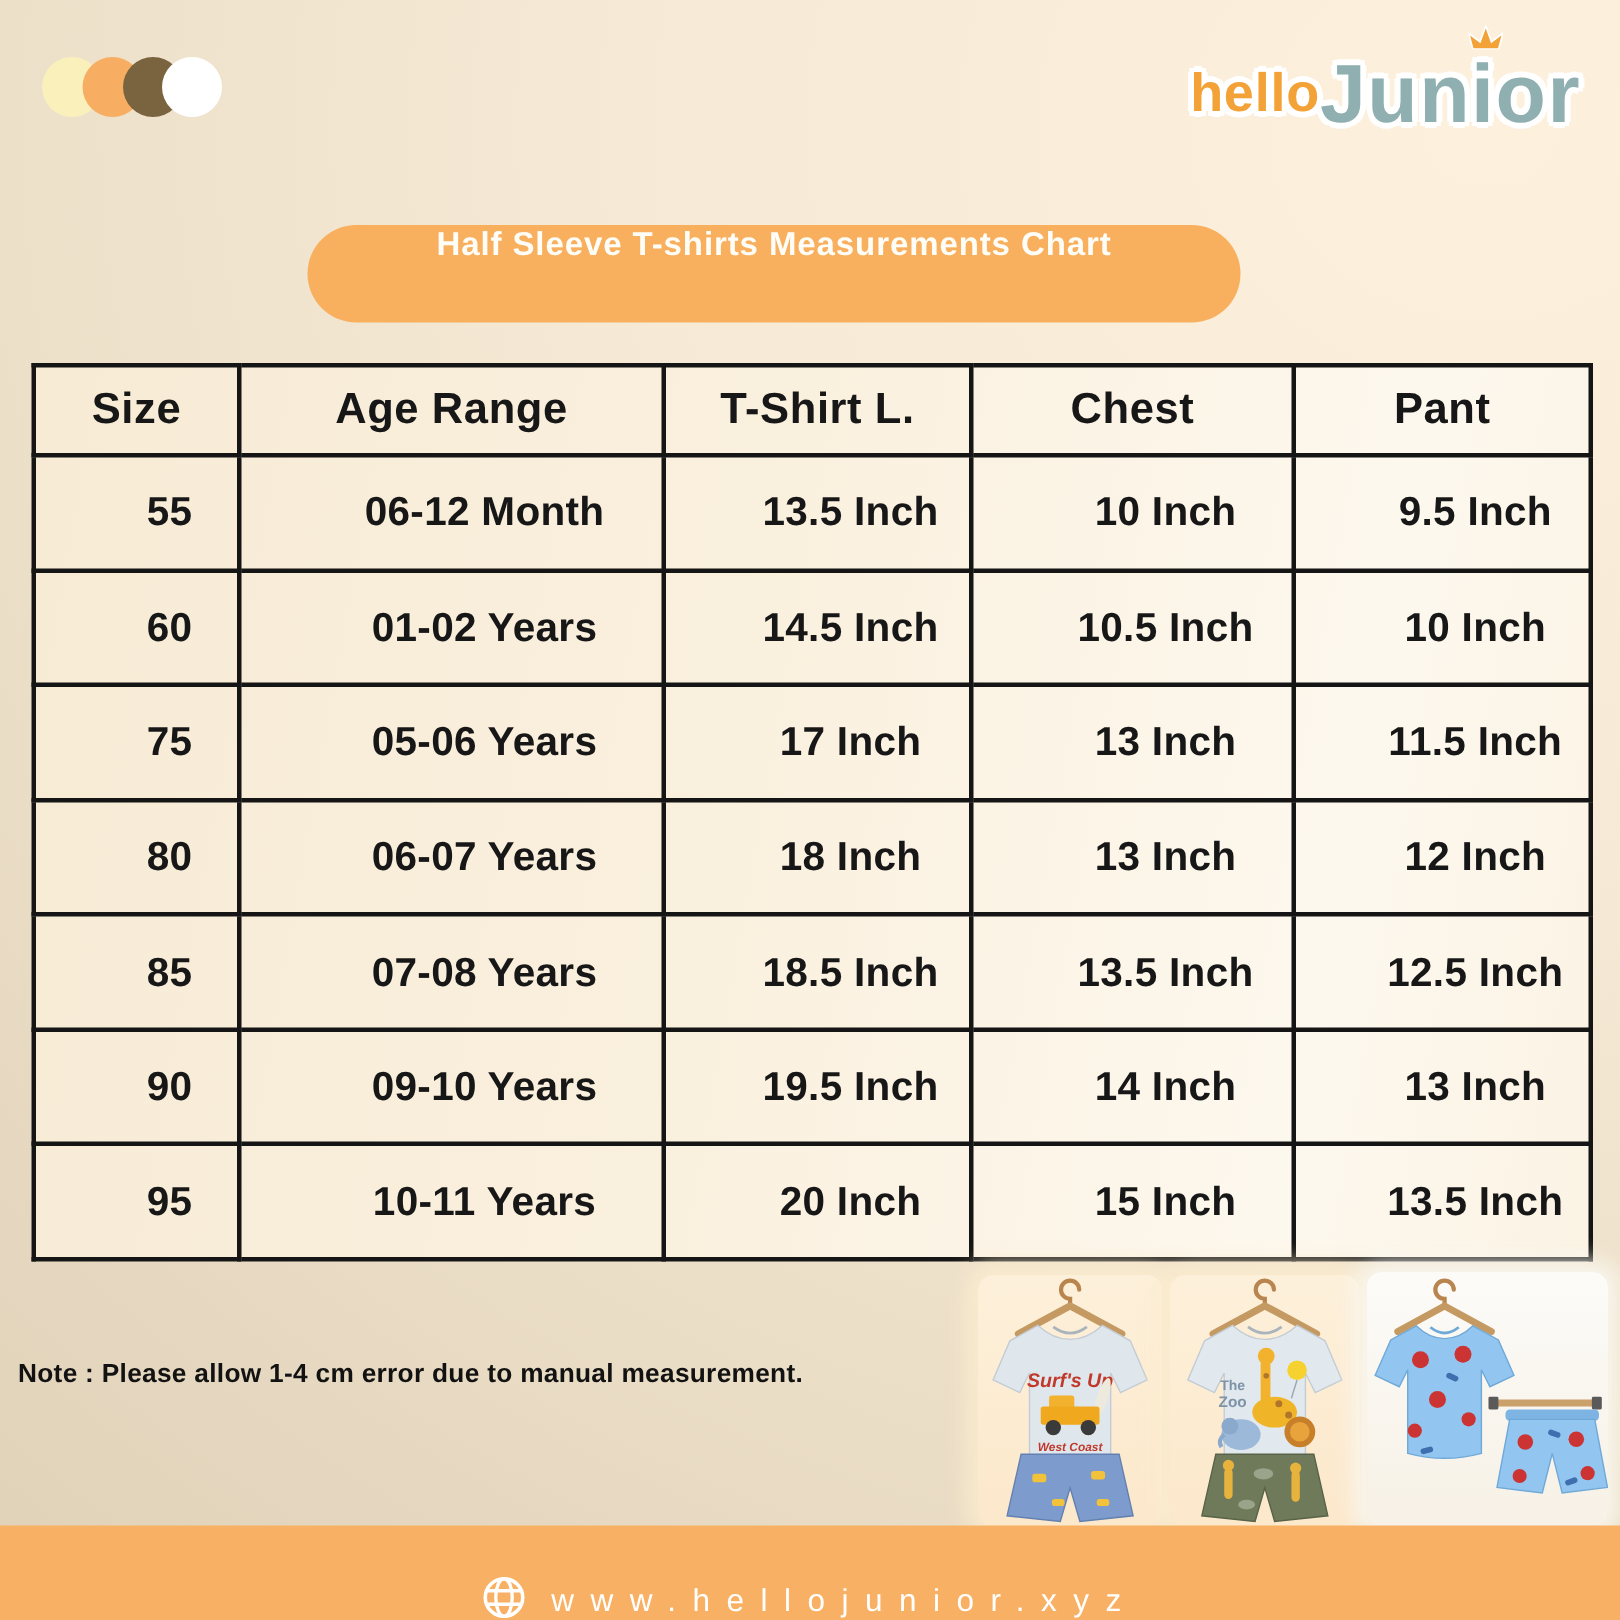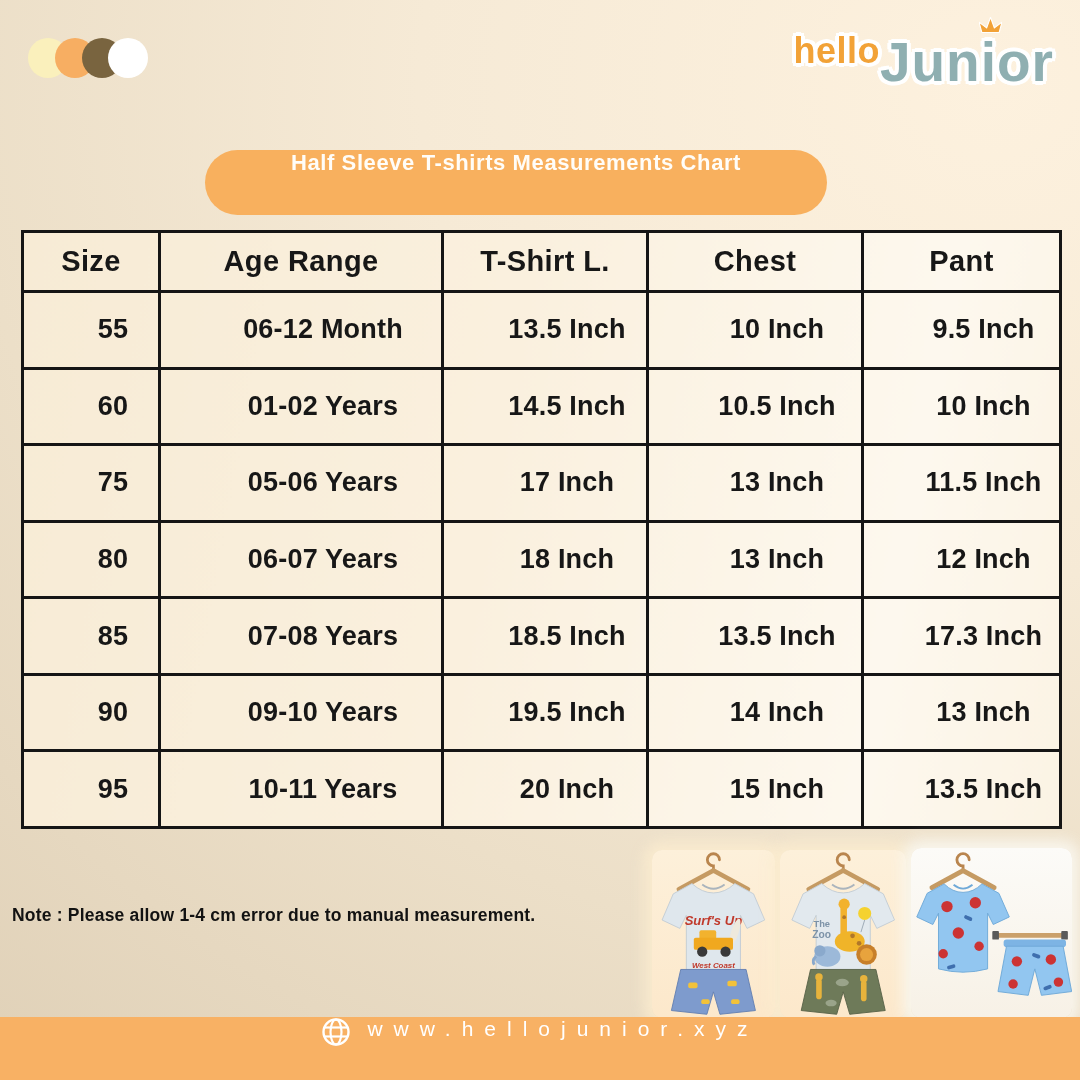--- a/index.html
+++ b/index.html
@@ -14,41 +14,41 @@
 
   
   .dots{ position:absolute; left:28px; top:38px; width:122px; height:40px; }
   .dot{ position:absolute; top:0; width:40px; height:40px; border-radius:50%; }
   .dot1{ left:0;   background:#faf0bc; z-index:1; }
   .dot2{ left:27px; background:#f7ae62; z-index:2; }
   .dot3{ left:54px; background:#79643f; z-index:3; }
   .dot4{ left:80px; background:#ffffff; z-index:4; }
 
   
-  .logo{ position:absolute; top:30px; right:26px; display:flex; align-items:flex-start; }
+  .logo{ position:absolute; top:30px; right:26px; display:flex; align-items:center; }
   .logo .outline{
     text-shadow:
       -3px -3px 0 #fff, 3px -3px 0 #fff, -3px 3px 0 #fff, 3px 3px 0 #fff,
       0 -4px 0 #fff, 0 4px 0 #fff, -4px 0 0 #fff, 4px 0 0 #fff;
   }
   .logo-hello{ font-size:36px; font-weight:700; color:#f2a237; letter-spacing:.5px; }
   .logo-junior{ position:relative; font-size:55px; font-weight:700; color:#8fafb1; letter-spacing:1px; }
   .crown{ position:absolute; left:57%; top:-13px; width:23px; height:16px; }
 
   
   .banner{
     position:absolute; left:205px; top:150px; width:622px; height:65px;
     background:#f8b05e; border-radius:33px;
     display:flex; align-items:flex-start; justify-content:center;
   }
   .banner-title{ color:#fffdf8; font-size:22px; font-weight:700; letter-spacing:.6px; }
 
   
   table.size-table{
-    position:absolute; left:21px; top:230px; width:1038px; height:599px;
+    position:absolute; left:21px; top:242px; width:1038px; height:599px;
     border-collapse:collapse; table-layout:fixed;
     background:linear-gradient(100deg,#f7ebd5 0%, #faf0de 45%, #fdf8ee 82%, #fbf3e4 100%);
   }
   .size-table th, .size-table td{
     border:3px solid #151515; text-align:center; vertical-align:middle;
     color:#171717; font-weight:700; padding:0 4px;
   }
   .size-table th{ font-size:29px; letter-spacing:.4px; }
   .size-table td{ font-size:27px; letter-spacing:.2px;padding-left:48px; }
   .size-table tr{ height:60px; }
@@ -65,21 +65,21 @@
     box-shadow:0 0 14px 8px rgba(252,236,207,.85);
   }
   .product-3{
     background:linear-gradient(180deg,#fcfbf8 0%, #f7f1e6 100%);
     box-shadow:0 0 14px 8px rgba(250,247,240,.9);
   }
 
   
   .footer{
     position:absolute; left:0; bottom:0; width:1080px; height:63px; background:#f8b164;
-    display:flex; align-items:flex-start; justify-content:center; gap:16px;
+    display:flex; align-items:flex-end; justify-content:center; gap:16px;
   }
   .footer-url{ color:#ffffff; font-size:21px; font-weight:400; letter-spacing:11px; }
 </style>
 </head>
 <body>
 
 <div class="page">
 
   <div class="dots">
     <span class="dot dot1"></span>
@@ -146,21 +146,21 @@
           <td>06-07 Years</td>
           <td>18 Inch</td>
           <td>13 Inch</td>
           <td>12 Inch</td>
         </tr>
         <tr>
           <td>85</td>
           <td>07-08 Years</td>
           <td>18.5 Inch</td>
           <td>13.5 Inch</td>
-          <td>17.3 Inch</td>
+          <td>12.5 Inch</td>
         </tr>
         <tr>
           <td>90</td>
           <td>09-10 Years</td>
           <td>19.5 Inch</td>
           <td>14 Inch</td>
           <td>13 Inch</td>
         </tr>
         <tr>
           <td>95</td>

